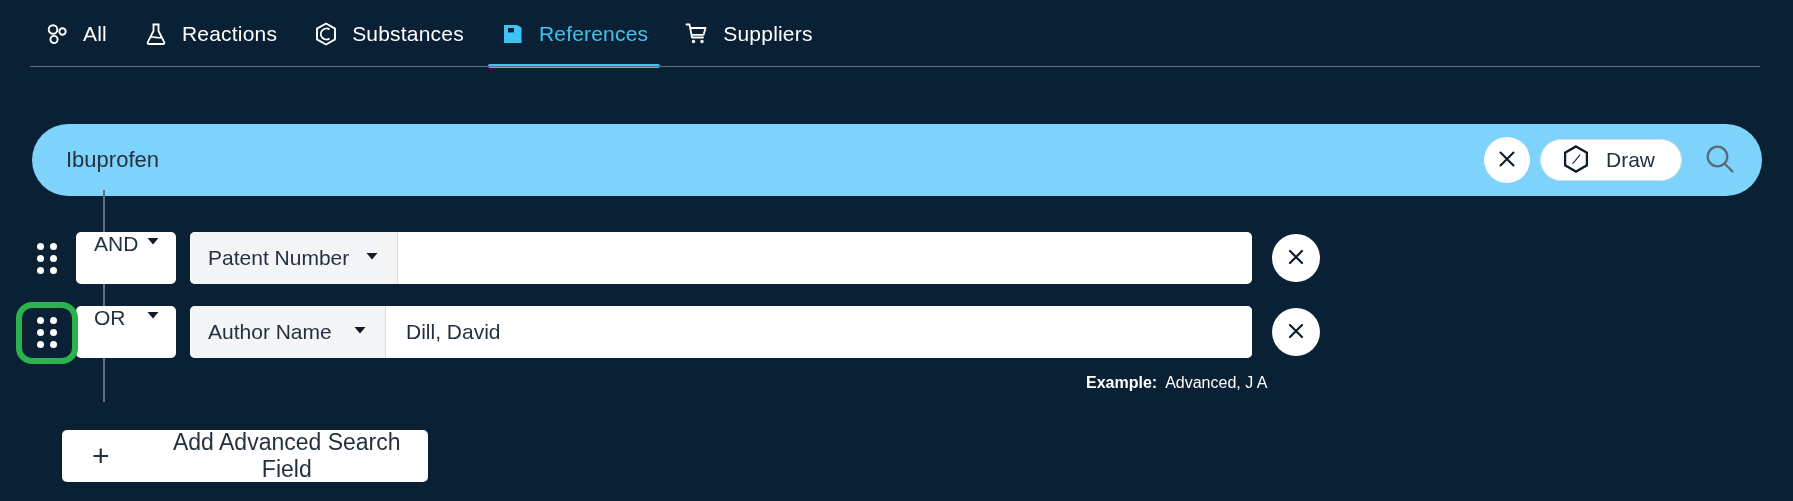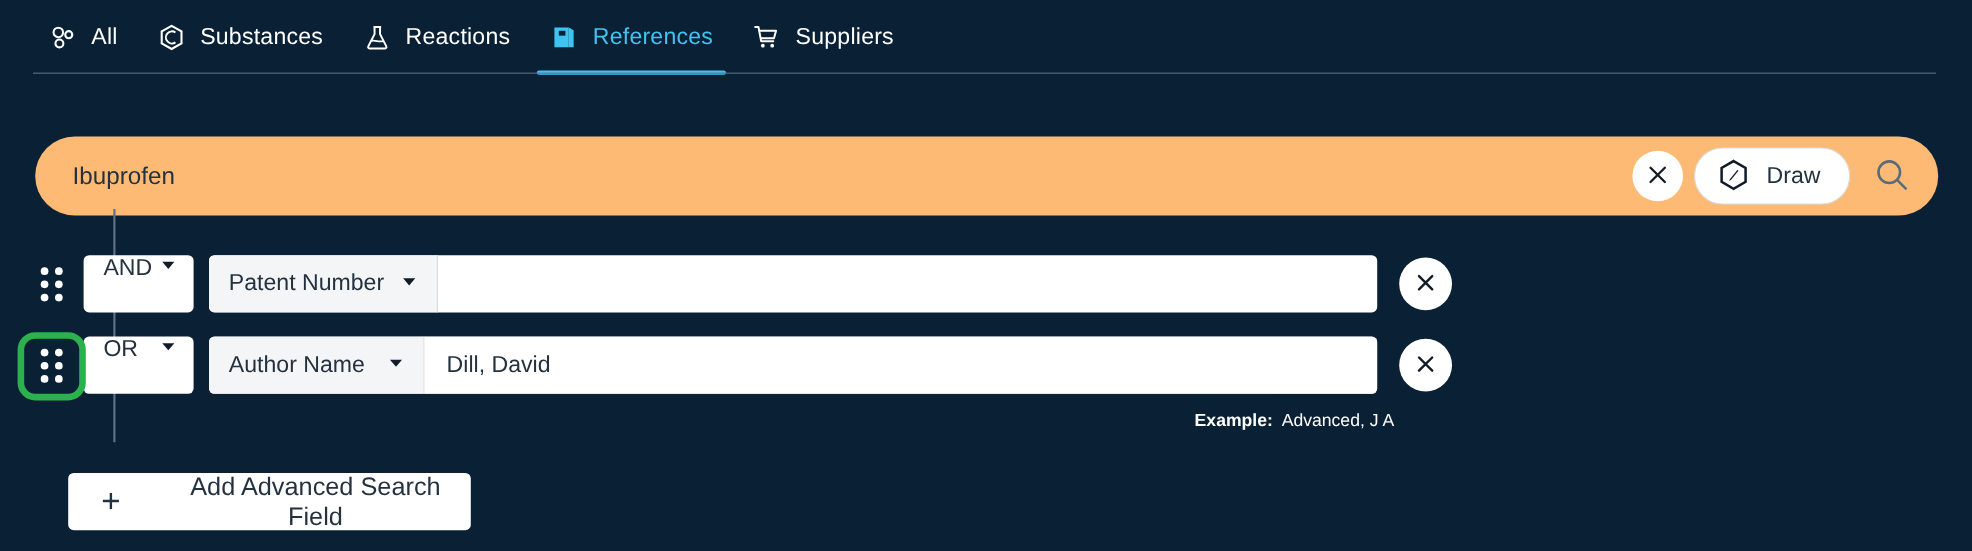--- a/index.html
+++ b/index.html
@@ -64,21 +64,21 @@
     background: #5d7085;
   }
 
   
   .searchbar {
     position: absolute;
     left: 32px;
     top: 124px;
     width: 1730px;
     height: 72px;
-    background: #fdba74;
+    background: #7dd3fc;
     border-radius: 36px;
     display: flex;
     align-items: center;
     padding: 0 14px 0 34px;
   }
   .search-input {
     flex: 1 1 auto;
     border: none;
     outline: none;
     font-family: "Liberation Sans", sans-serif;
@@ -94,21 +94,21 @@
     border: none;
     display: flex; align-items: center; justify-content: center;
     cursor: pointer;
     flex: 0 0 auto;
     margin-right: 10px;
   }
   .draw-btn {
     display: flex;
     align-items: center;
     gap: 15px;
-    height: 52px;
+    height: 42px;
     padding: 0 26px 0 20px;
     border: 1px solid #d8dde3;
     border-radius: 26px;
     background: #ffffff;
     cursor: pointer;
     flex: 0 0 auto;
   }
   .draw-label {
     font-size: 21px;
     color: #24323f;
@@ -300,35 +300,35 @@
           <circle cx="18.5" cy="10.5" r="3.2" fill="none" stroke="#ffffff" stroke-width="1.9"></circle>
           <circle cx="10" cy="18.5" r="3.6" fill="none" stroke="#ffffff" stroke-width="1.9"></circle>
         </svg>
       </span>
       <span class="tab-label">All</span>
     </div>
 
     <div class="tab">
       <span class="tab-icon">
         <svg width="26" height="26" viewBox="0 0 26 26">
-          <polygon points="13,2.5 22,7.6 22,18.4 13,23.5 4,18.4 4,7.6" fill="none" stroke="#ffffff" stroke-width="1.9"></polygon>
-          <path d="M16.5 8.5 A5.5 5.5 0 1 0 16.5 17.5" fill="none" stroke="#ffffff" stroke-width="1.8"></path>
-        </svg>
-      </span>
-      <span class="tab-label">Substances</span>
+          <path d="M9.5 3.5 L16.5 3.5 M10.5 3.5 L10.5 10 L4.8 21.2 A1.2 1.2 0 0 0 5.9 23 L20.1 23 A1.2 1.2 0 0 0 21.2 21.2 L15.5 10 L15.5 3.5" fill="none" stroke="#ffffff" stroke-width="1.8" stroke-linejoin="round"></path>
+          <path d="M7.6 16.2 C11 15 15 18 18.4 16.2" fill="none" stroke="#ffffff" stroke-width="1.6"></path>
+        </svg>
+      </span>
+      <span class="tab-label">Reactions</span>
     </div>
 
     <div class="tab">
       <span class="tab-icon">
         <svg width="26" height="26" viewBox="0 0 26 26">
-          <path d="M9.5 3.5 L16.5 3.5 M10.5 3.5 L10.5 10 L4.8 21.2 A1.2 1.2 0 0 0 5.9 23 L20.1 23 A1.2 1.2 0 0 0 21.2 21.2 L15.5 10 L15.5 3.5" fill="none" stroke="#ffffff" stroke-width="1.8" stroke-linejoin="round"></path>
-          <path d="M7.6 16.2 C11 15 15 18 18.4 16.2" fill="none" stroke="#ffffff" stroke-width="1.6"></path>
-        </svg>
-      </span>
-      <span class="tab-label">Reactions</span>
+          <polygon points="13,2.5 22,7.6 22,18.4 13,23.5 4,18.4 4,7.6" fill="none" stroke="#ffffff" stroke-width="1.9"></polygon>
+          <path d="M16.5 8.5 A5.5 5.5 0 1 0 16.5 17.5" fill="none" stroke="#ffffff" stroke-width="1.8"></path>
+        </svg>
+      </span>
+      <span class="tab-label">Substances</span>
     </div>
 
     <div class="tab active">
       <span class="tab-icon">
         <svg width="26" height="26" viewBox="0 0 26 26">
           <path d="M4 4 L17 4 L17 22 L4 22 Z" fill="#3fc3f0"></path>
           <path d="M17 4 L21.5 6.5 L21.5 22 L17 22 Z" fill="#3fc3f0"></path>
           <rect x="8" y="7" width="6" height="4.4" fill="#0a2035"></rect>
         </svg>
       </span>

